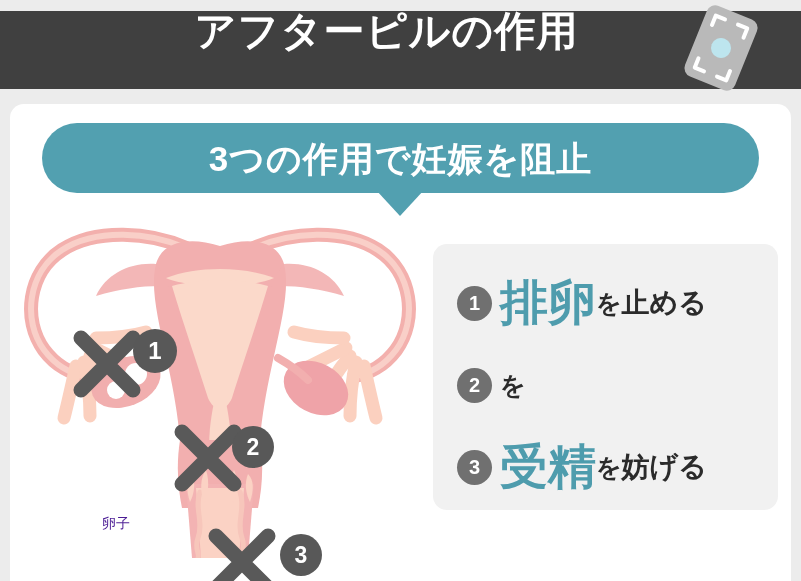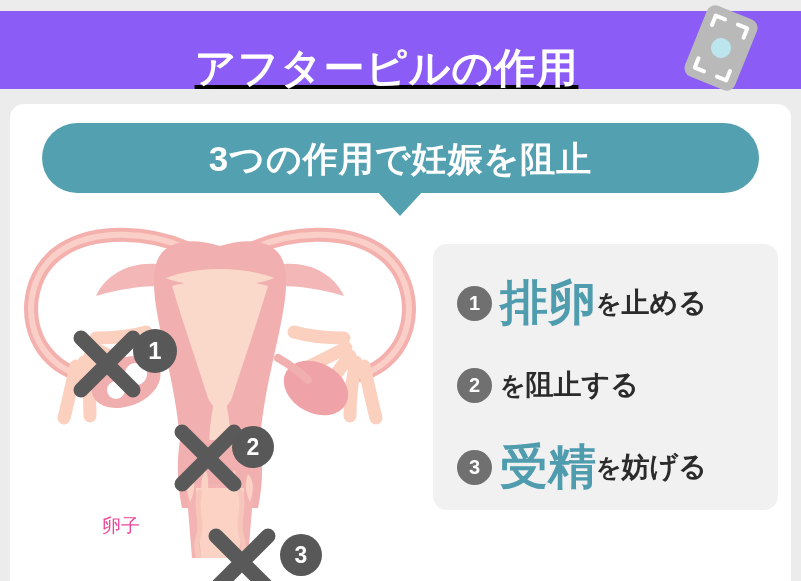--- a/index.html
+++ b/index.html
@@ -15,26 +15,25 @@
     position: relative;
   }
 
   
   #header-bar {
     position: absolute;
     left: 0;
     top: 11px;
     width: 801px;
     height: 78px;
-    background: #8b5cf6;
-    display: flex;
-    align-items: flex-end;
+    background: #404040;
+    display: flex;
+    align-items: flex-start;
     justify-content: center;
     box-sizing: border-box;
-    text-decoration: underline;
   }
   #header-title {
     color: #ffffff;
     font-size: 41px;
     font-weight: bold;
     letter-spacing: 1px;
     line-height: 1;
     white-space: nowrap;
     transform: translateX(-14px);
   }
@@ -94,22 +93,22 @@
   #anatomy-figure {
     position: absolute;
     left: 0px;
     top: 112px;
     width: 420px;
     height: 342px;
   }
 
   .label-text {
     position: absolute;
-    color: #ec4899;
-    font-size: 19px;
+    color: #4c1d95;
+    font-size: 14px;
     line-height: 1;
     white-space: nowrap;
   }
   #label-egg  { left: 92px;  top: 412px; }
 
   
   .x-mark {
     position: absolute;
     pointer-events: none;
   }
@@ -320,21 +319,20 @@
     <div class="effect-row">
       <div class="effect-badge">1</div>
       <div class="effect-key">排卵</div>
       <div class="effect-particle">を</div>
       <div class="effect-action">止める</div>
     </div>
 
     <div class="effect-row">
       <div class="effect-badge">2</div>
       <div class="effect-particle">を</div>
-      <div class="effect-action">阻止する</div>
     </div>
 
     <div class="effect-row">
       <div class="effect-badge">3</div>
       <div class="effect-key">受精</div>
       <div class="effect-particle">を</div>
       <div class="effect-action">妨げる</div>
     </div>
 
   </div>

